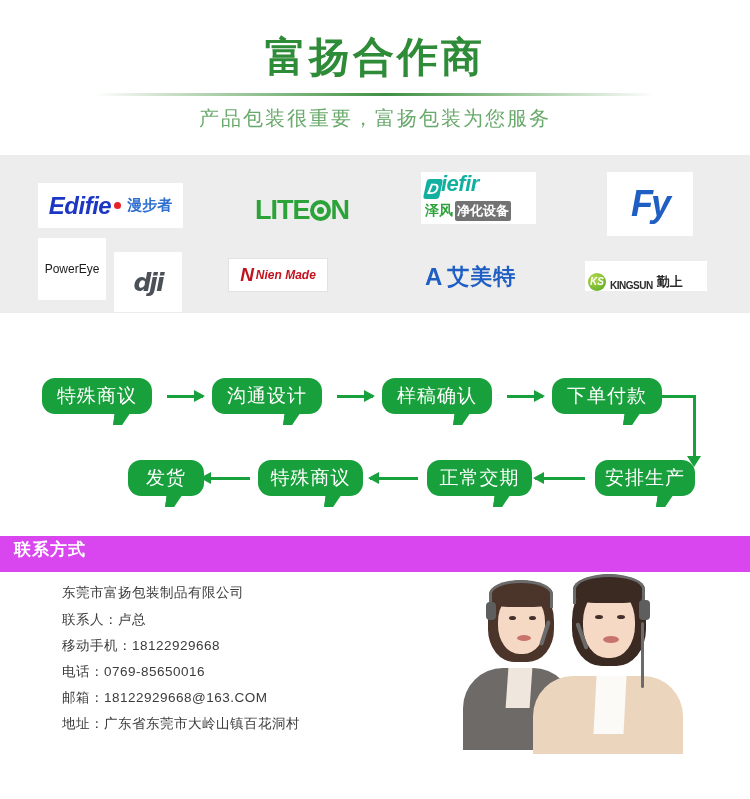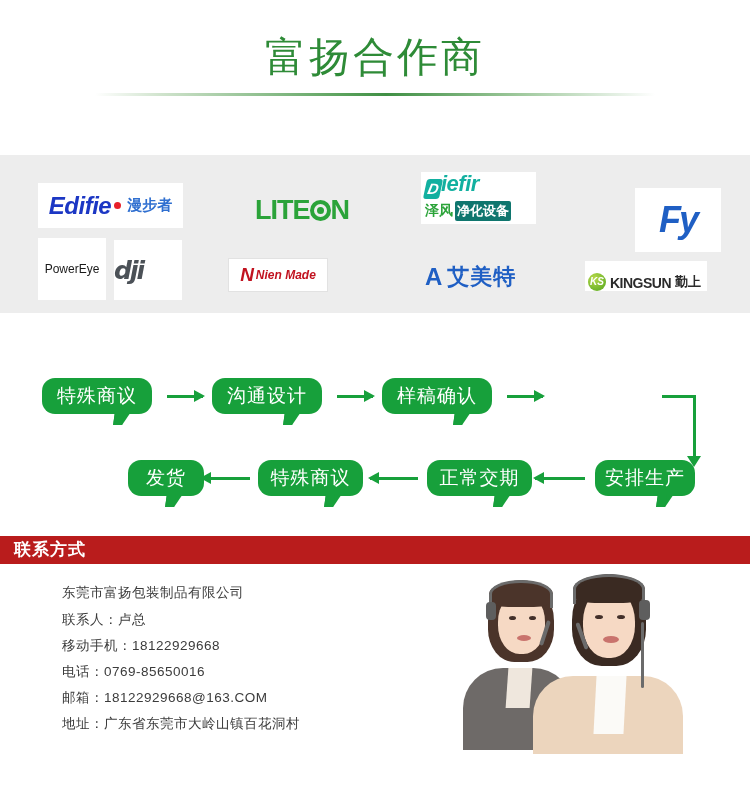--- a/index.html
+++ b/index.html
@@ -8,21 +8,21 @@
     background: #ffffff;
     font-family: "Liberation Sans", "DejaVu Sans", sans-serif;
     overflow: hidden;
   }
   #page { position: relative; width: 750px; height: 799px; background: #fff; }
 
   
   .header { padding-top: 34px; text-align: center; }
   .header-title {
     font-size: 41px;
-    font-weight: normal;
+    font-weight: bold;
     color: #2e8b37;
     letter-spacing: 3px;
     line-height: 1.15;
   }
   .title-divider {
     width: 560px; height: 3px; margin: 12px auto 0;
     background: linear-gradient(to right,
       rgba(255,255,255,0) 0%, #cfe3cc 12%, #58a05a 45%,
       #3f8f44 52%, #9cc79a 75%, rgba(255,255,255,0) 100%);
   }
@@ -49,22 +49,22 @@
   .edifier-dot { display:inline-block; width:7px; height:7px; border-radius:50%;
                  background:#e8202a; vertical-align: super; margin-left:-3px; }
   .edifier-cn { font-size: 15px; font-weight: bold; color: #2f6fd0; letter-spacing:0; }
 
   
   .powereye { left: 38px; top: 238px; width: 68px; height: 62px;
               display:flex; align-items:center; justify-content:center; }
   .powereye-txt { font-size: 12px; color: #1a1a1a; }
 
   
-  .dji { left: 114px; top: 240px; width: 68px; height: 60px;
-         display:flex; align-items:center; justify-content:flex-start; }
+  .dji { left: 114px; top: 252px; width: 68px; height: 60px;
+         display:flex; align-items:center; justify-content:center; }
   .dji-txt { font-size: 25px; font-weight: bold; color: #4b5157; font-style: italic;
              letter-spacing: -2px; font-family: "DejaVu Sans", sans-serif; }
 
   
   .liteon { left: 238px; top: 192px; width: 128px; height: 36px;
             display:flex; align-items:center; justify-content:center; background:transparent; }
   .liteon-txt { font-size: 27px; font-weight: bold; color: #2ba339; letter-spacing: -1px; }
   .liteon-o { display:inline-block; width:21px; height:21px; border-radius:50%;
               border:4px solid #2ba339; position:relative; vertical-align:-2px; }
   .liteon-o::after { content:''; position:absolute; left:3px; top:3px; width:7px; height:7px;
@@ -78,42 +78,42 @@
 
   
   .diefir { left: 421px; top: 172px; width: 115px; height: 52px; }
   .diefir-top { font-size: 22px; font-weight: bold; color: #12b0a0; font-style: italic;
                 letter-spacing: -0.5px; text-align:left; padding-left:4px; line-height:1.1; }
   .diefir-d { display:inline-block; transform: skewX(-12deg); background:#12b0a0; color:#fff;
               width:16px; height:20px; border-radius:3px; text-align:center; font-size:15px;
               line-height:20px; vertical-align:-3px; }
   .diefir-bot { margin-top:2px; display:flex; align-items:center; gap:2px; padding-left:4px; }
   .diefir-cn1 { font-size: 14px; font-weight: bold; color: #2ba339; }
-  .diefir-cn2 { font-size: 13px; font-weight: bold; color: #ffffff; background:#0f766e;
+  .diefir-cn2 { font-size: 13px; font-weight: bold; color: #ffffff; background:#737373;
                 padding: 1px 2px; border-radius:2px; }
 
   
-  .fy { left: 607px; top: 188px; width: 86px; height: 64px;
-        display:flex; align-items:center; justify-content:center;margin-left:28px; }
+  .fy { left: 607px; top: 172px; width: 86px; height: 64px;
+        display:flex; align-items:center; justify-content:center; }
   .fy-txt { font-size: 36px; font-weight: bold; color: #1f5fc4; font-style: italic; letter-spacing:-2px; }
 
   
   .aimeite { left: 425px; top: 262px; width: 120px; height: 30px;
              display:flex; align-items:center; gap:5px; background:transparent; }
   .aimeite-a { font-size: 24px; font-weight: bold; color: #1f5fc4; }
   .aimeite-cn { font-size: 22px; font-weight: bold; color: #1f5fc4; letter-spacing:1px; }
 
   
   .kingsun { left: 585px; top: 261px; width: 122px; height: 30px;
              display:flex; align-items:flex-end; gap:4px; padding-left:3px; }
   .kingsun-badge { width:18px; height:18px; border-radius:50%;
                    background: radial-gradient(circle at 35% 30%, #b9d94a, #6fb52b 70%);
                    color:#fff; font-size:10px; font-weight:bold; line-height:18px; text-align:center;
                    font-style: italic; }
-  .kingsun-en { font-size: 14px; font-weight: bold; color: #2b2b2b; letter-spacing:-0.5px; }
+  .kingsun-en { font-size: 10px; font-weight: bold; color: #2b2b2b; letter-spacing:-0.5px; }
   .kingsun-cn { font-size: 13px; font-weight: bold; color: #2b2b2b; }
 
   
   .flow { position: absolute; left: 0; top: 350px; width: 750px; height: 165px; }
   .bubble {
     position: absolute;
     background: #17a03b;
     color: #ffffff;
     border-radius: 13px;
     font-size: 19px;
@@ -147,22 +147,22 @@
   .elbow-v { position:absolute; width:3px; background:#17a03b; }
   .elbow-v::after {
     content:''; position:absolute; left:-6.5px; bottom:-10px;
     border-top: 11px solid #17a03b;
     border-left: 7.5px solid transparent;
     border-right: 7.5px solid transparent;
   }
 
   
   .contact-bar {
-    position: absolute; left: 0; top: 536px; width: 750px; height: 28px;
-    background: #b91c1c;
+    position: absolute; left: 0; top: 536px; width: 750px; height: 36px;
+    background: #d946ef;
   }
   .contact-bar-title {
     color: #ffffff; font-size: 17px; font-weight: bold;
     line-height: 28px; padding-left: 14px; letter-spacing: 1px;
   }
   .contact-body { position: absolute; left: 62px; top: 580px; width: 380px; }
   .contact-line {
     font-size: 13.5px; color: #3b3b3b; font-weight: normal;
     line-height: 26px; letter-spacing: 0.5px; white-space: nowrap;
   }
@@ -183,20 +183,21 @@
   .mouth { position:absolute; background:#c9736d; border-radius:50%; }
 </style>
 </head>
 <body>
 
 <div id="page">
 
   <div class="header">
     <div class="header-title">富扬合作商</div>
     <div class="title-divider"></div>
+    <div class="header-subtitle">产品包装很重要，富扬包装为您服务</div>
   </div>
 
   <div class="brand-panel"></div>
 
   <div class="brand-tile edifier">
     <span class="edifier-en">Edifie</span>
       <span class="edifier-dot"></span>
     <span class="edifier-cn">漫步者</span>
   </div>
 
@@ -244,20 +245,21 @@
 
     <div class="bubble" style="left:42px; top:28px; width:110px;">特殊商议</div>
     <div class="arrow right" style="left:167px; top:45px; width:36px;"></div>
 
     <div class="bubble" style="left:212px; top:28px; width:110px;">沟通设计</div>
     <div class="arrow right" style="left:337px; top:45px; width:36px;"></div>
 
     <div class="bubble" style="left:382px; top:28px; width:110px;">样稿确认</div>
     <div class="arrow right" style="left:507px; top:45px; width:36px;"></div>
 
+    <div class="bubble" style="left:552px; top:28px; width:110px;">下单付款</div>
 
     <div class="elbow-h" style="left:662px; top:45px; width:34px;"></div>
     <div class="elbow-v" style="left:693px; top:45px; height:62px;"></div>
 
     <div class="bubble" style="left:595px; top:110px; width:100px;">安排生产</div>
     <div class="arrow left" style="left:535px; top:127px; width:50px;"></div>
 
     <div class="bubble" style="left:427px; top:110px; width:105px;">正常交期</div>
     <div class="arrow left" style="left:370px; top:127px; width:48px;"></div>
 

